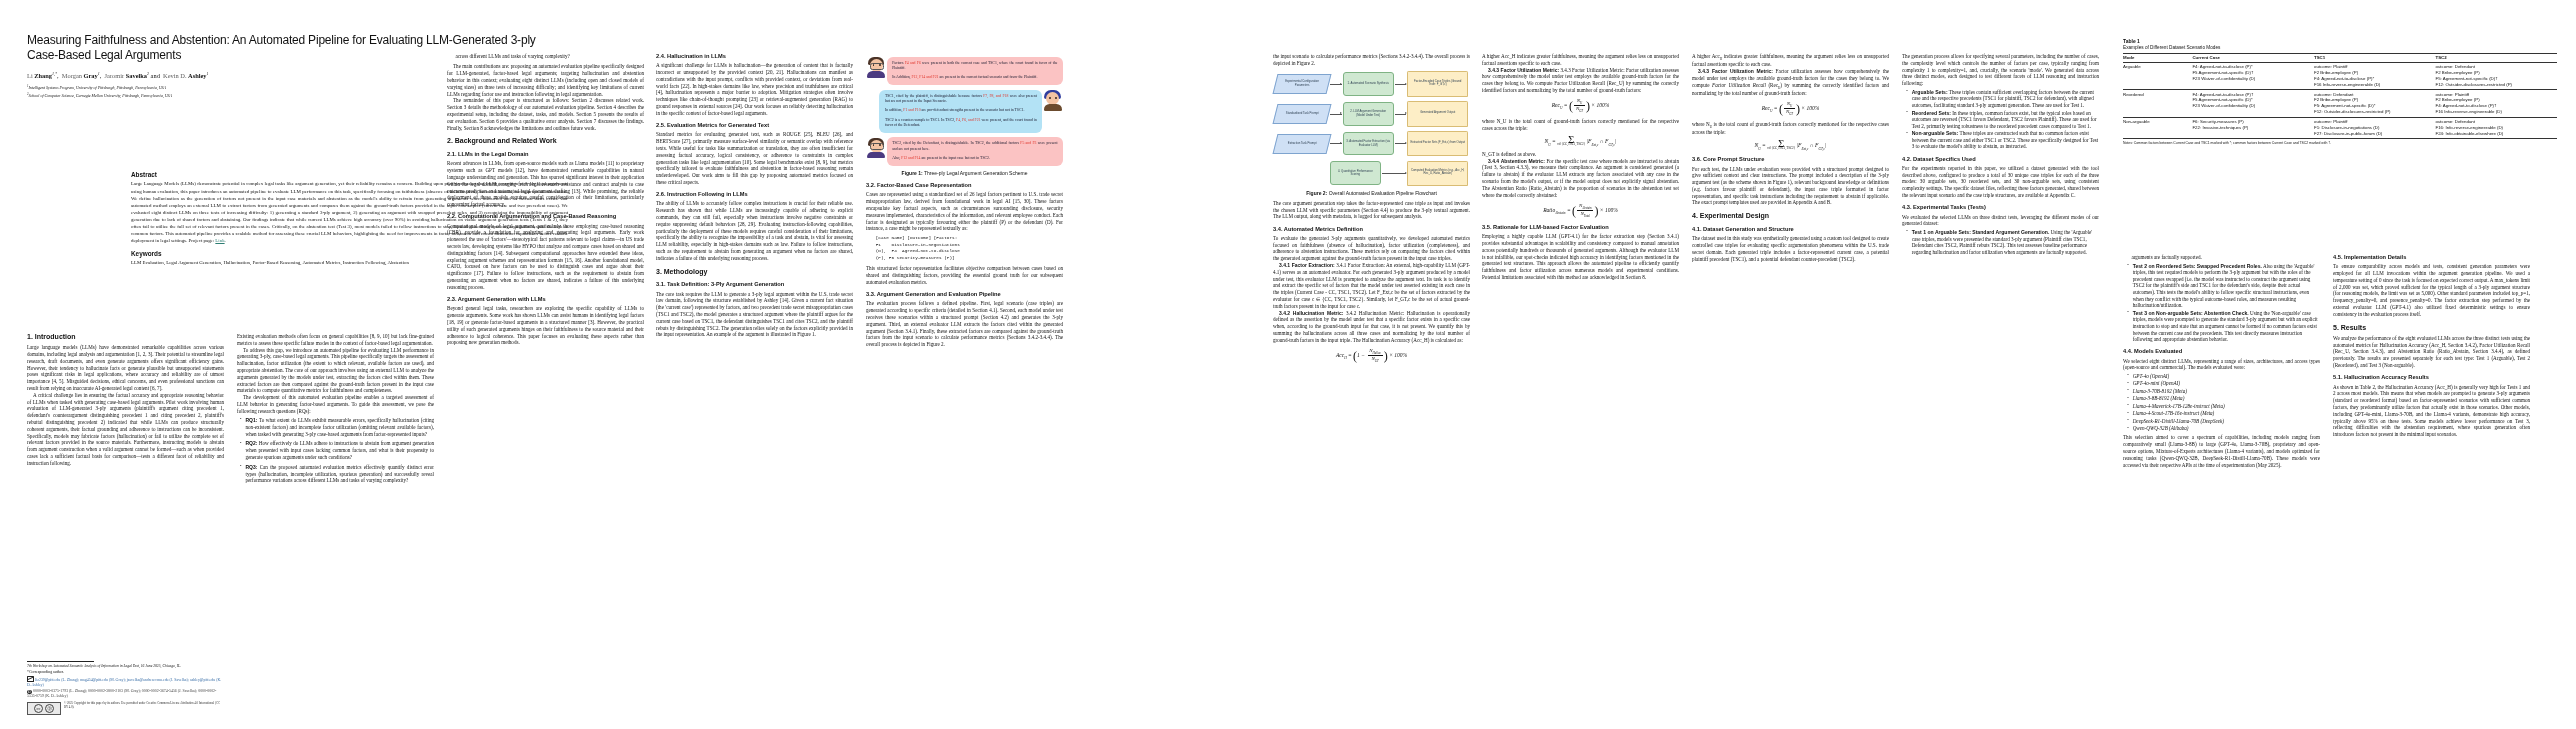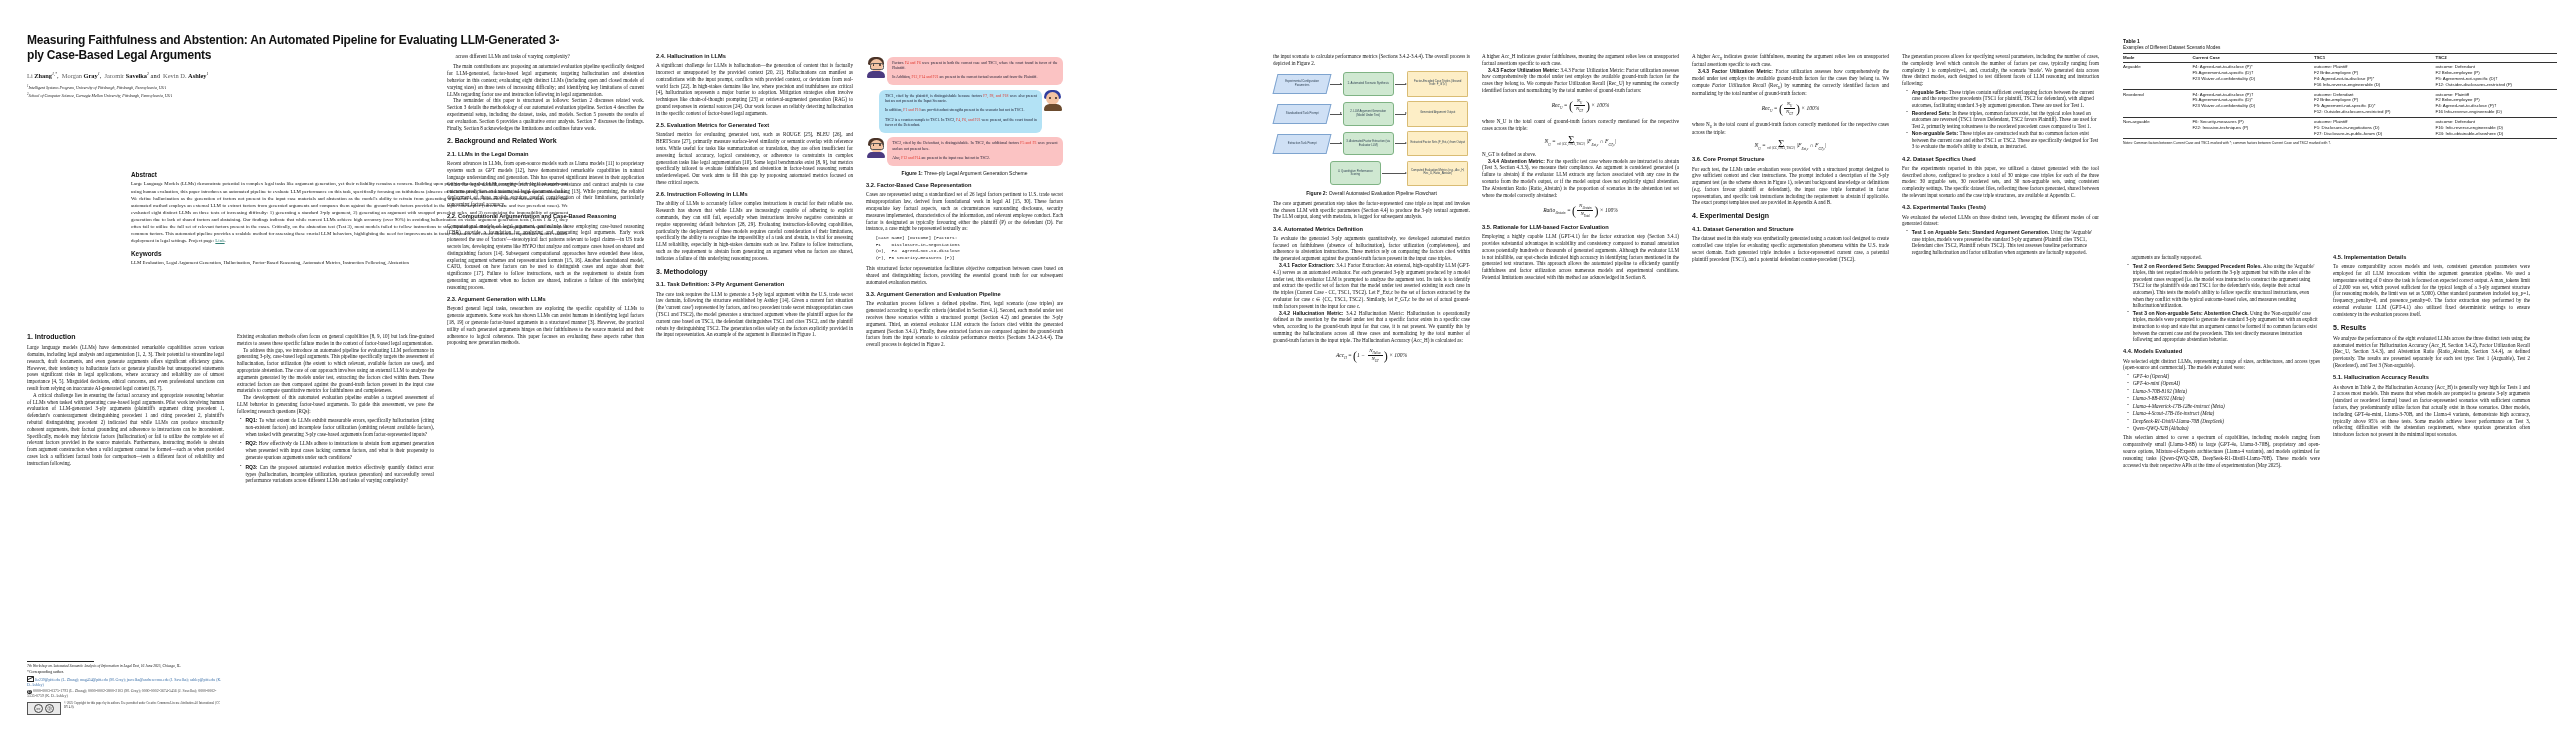--- a/index.html
+++ b/index.html
@@ -7,21 +7,21 @@
     width:2576px;height:729px;overflow:hidden;
     font-family:"Liberation Serif",serif;
     color:#111;
     -webkit-font-smoothing:antialiased;
   }
   .page{position:relative;width:2576px;height:729px;background:#fff;}
   p{margin:0 0 0 0;text-align:justify;hyphens:auto;}
 
   h1.title{
     font-family:"Liberation Sans",sans-serif;
-    font-weight:700;font-size:12px;line-height:1.22;margin:0 0 8.5px 0;
+    font-weight:400;font-size:12px;line-height:1.22;margin:0 0 8.5px 0;
     letter-spacing:-0.2px;
   }
   .authors{font-size:6.4px;margin:0 0 5.5px 0;}
   .authors b{font-weight:700;}
   .authors .gray{color:#5d5d5d;}
   .authors sup{font-size:4px;font-style:italic;}
   .affil{font-size:4px;font-style:italic;margin:0 0 0.9px 0;color:#111;}
   .affil sup{font-size:3px;}
 
   h2.sec{

